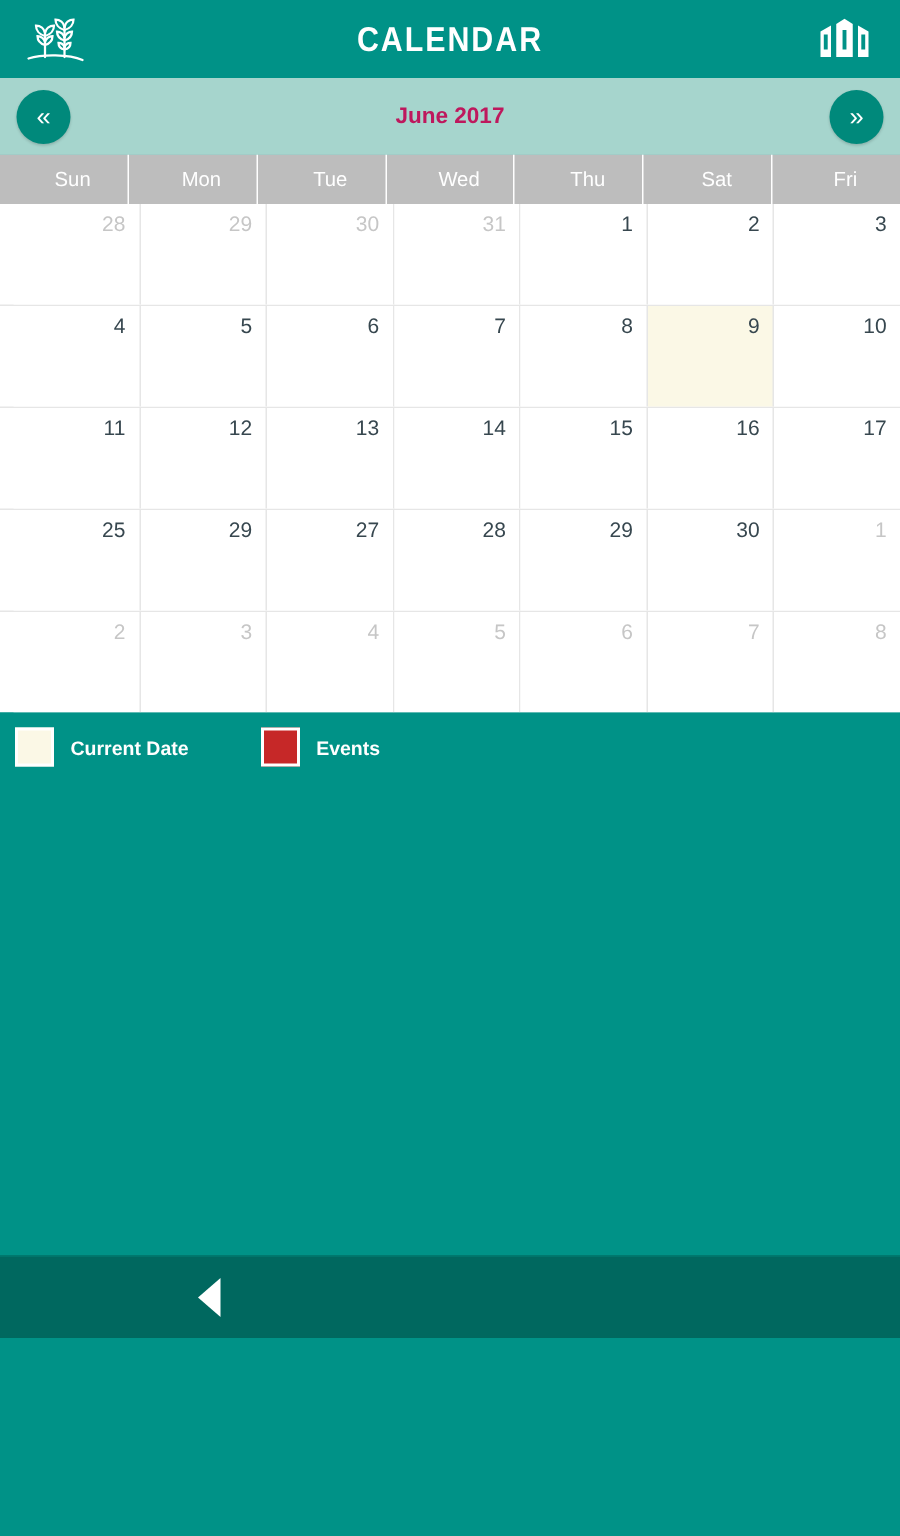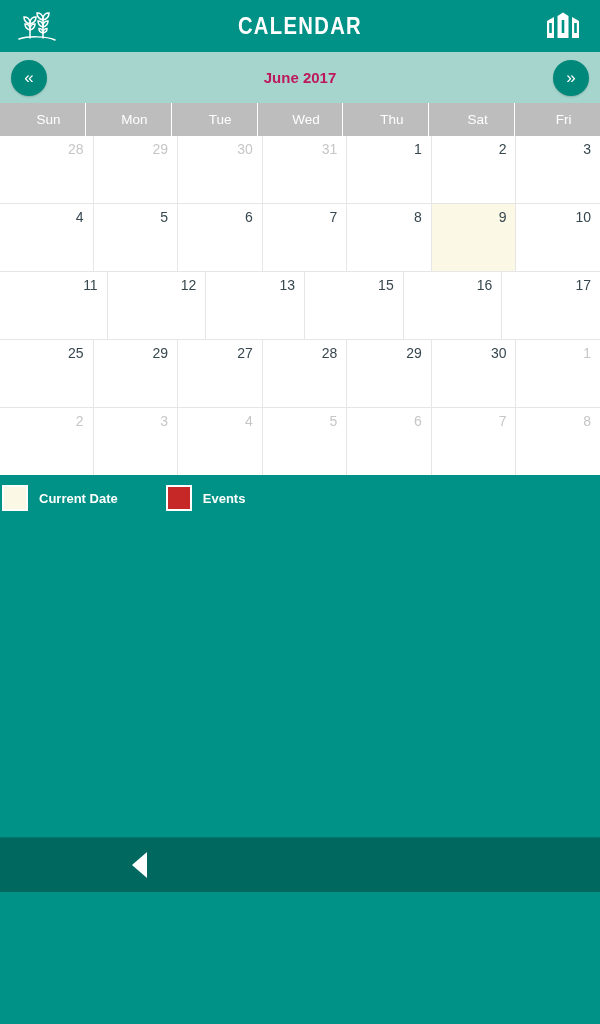--- a/index.html
+++ b/index.html
@@ -129,21 +129,21 @@
   .day-cell:last-child { border-right: none; }
   .day-cell.other-month { color: #c6c6c6; }
   .day-cell.today { background: #fbf8e6; }
 
   
   .legend {
     background: #009287;
     height: 46px;
     display: flex;
     align-items: center;
-    padding-left: 2px;
+    padding-left: 10px;
     box-sizing: border-box;
   }
   .legend-item {
     display: flex;
     align-items: center;
     margin-right: 48px;
   }
   .legend-swatch {
     width: 26px;
     height: 26px;
@@ -262,20 +262,21 @@
           <div class="day-cell">6</div>
           <div class="day-cell">7</div>
           <div class="day-cell">8</div>
           <div class="day-cell today">9</div>
           <div class="day-cell">10</div>
         </div>
         <div class="week-row">
           <div class="day-cell">11</div>
           <div class="day-cell">12</div>
           <div class="day-cell">13</div>
+          <div class="day-cell">14</div>
           <div class="day-cell">15</div>
           <div class="day-cell">16</div>
           <div class="day-cell">17</div>
         </div>
         <div class="week-row">
           <div class="day-cell">25</div>
           <div class="day-cell">29</div>
           <div class="day-cell">27</div>
           <div class="day-cell">28</div>
           <div class="day-cell">29</div>

